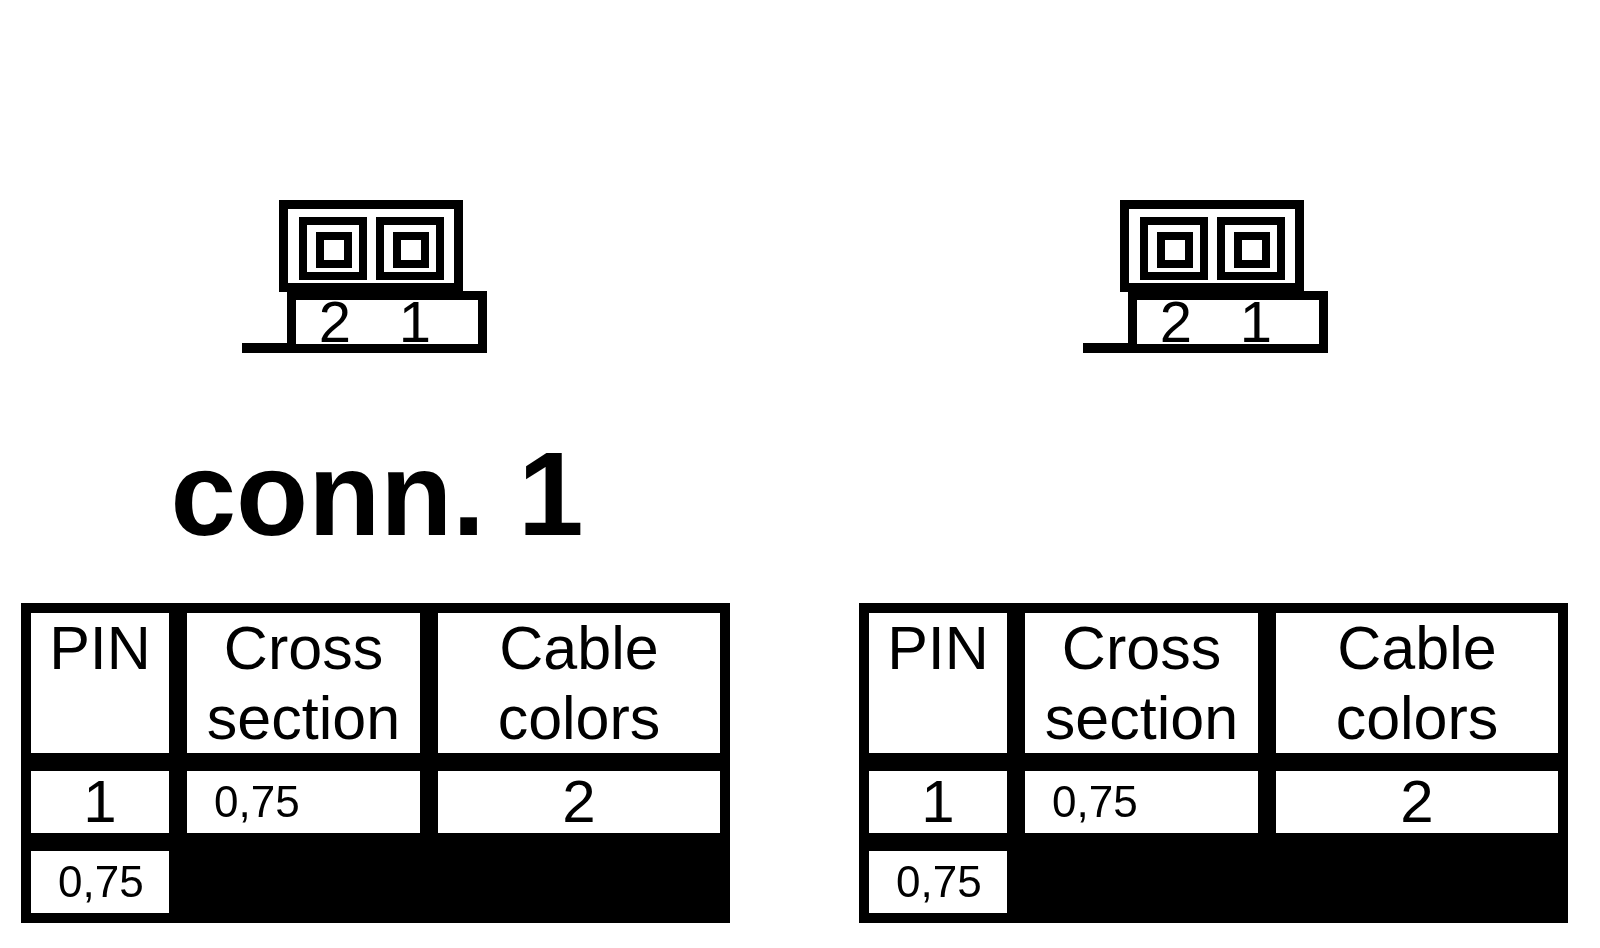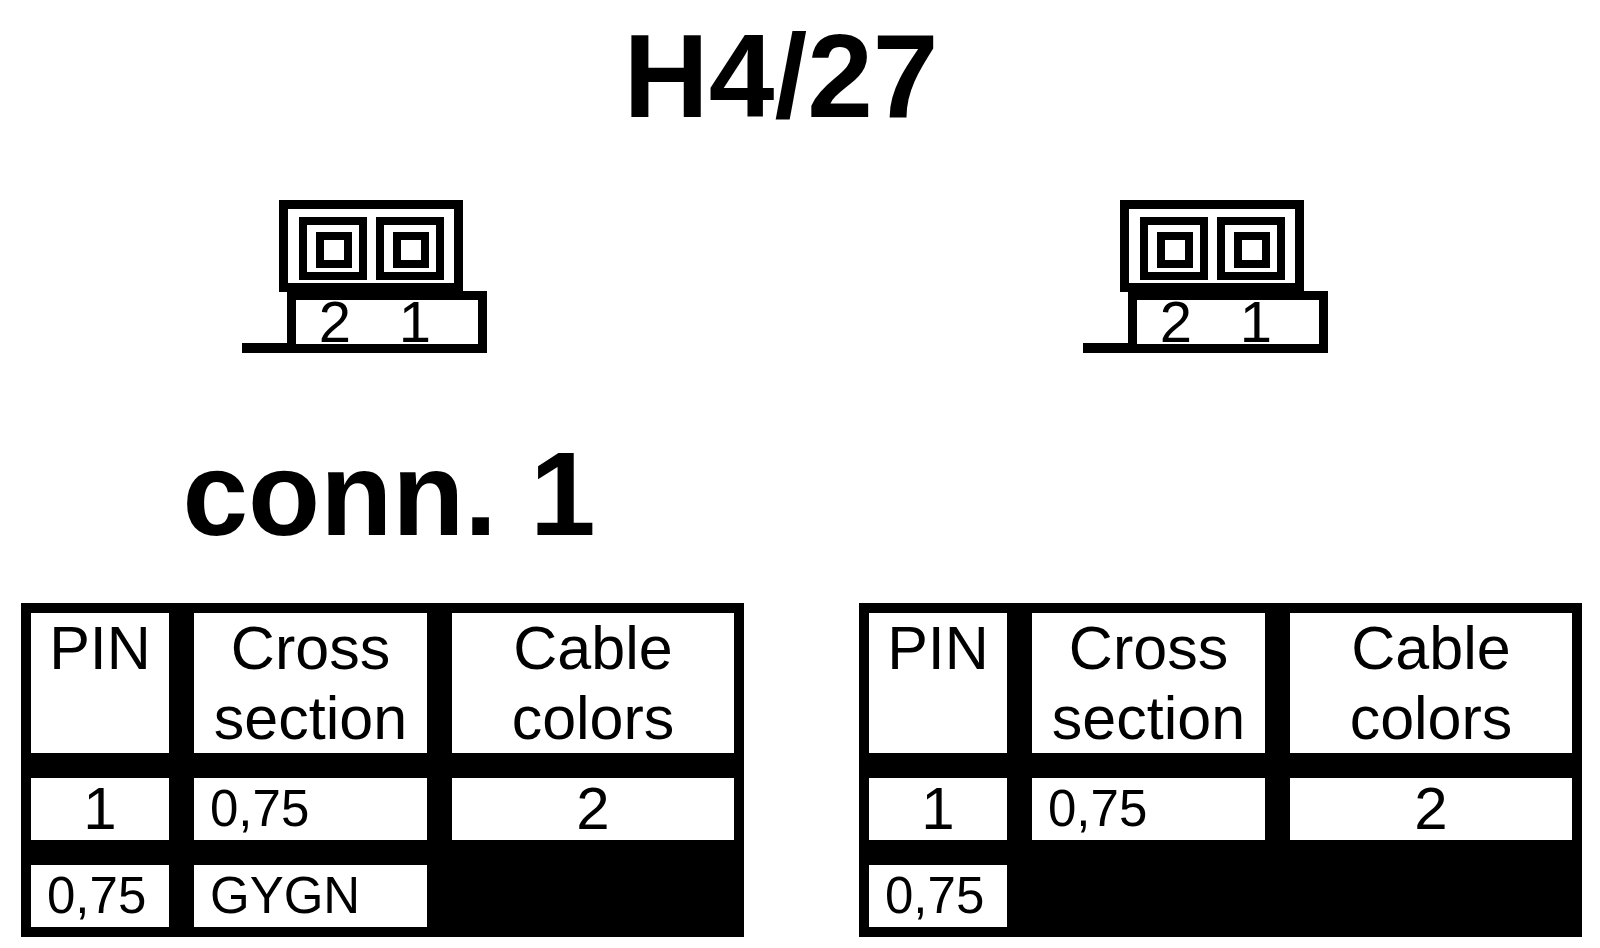--- a/index.html
+++ b/index.html
@@ -104,63 +104,62 @@
   .conn-label {
     position: absolute;
     top: 424px;
     width: 600px;
     text-align: center;
     font-size: 118px;
     font-weight: bold;
     line-height: 1.2;
     white-space: nowrap;
   }
-  .conn-label.l1 { left: 89px; }
+  .conn-label.l1 { left: 77px; }
   .conn-label.l2 { left: 922px; }
 
   
   .pin-table {
     position: absolute;
     top: 603px;
     display: grid;
     grid-template-columns: 138px 233px 282px;
     grid-template-rows: 140px 62px 62px;
-    gap: 25px;
+    gap: 18px;
     border: 10px solid #000;
     background: #000;
   }
   .pin-table.t1 { left: 21px; }
   .pin-table.t2 { left: 859px; }
   .pin-table .cell {
     background: #fff;
     overflow: hidden;
   }
   .pin-table .th {
     font-size: 61px;
     line-height: 70px;
     text-align: center;
   }
   .pin-table .td-pin {
     font-size: 60px;
     line-height: 62px;
     text-align: center;
   }
   .pin-table .td-val {
-    font-size: 51px;
+    font-size: 44px;
     line-height: 62px;
     text-align: left;
-    padding-left: 16px;
+    padding-left: 27px;
   }
 </style>
 </head>
 <body>
 
 <div class="canvas">
 
-  <div class="title">H4/27</div>
 
   <div class="connector c1">
     <div class="shell">
       <div class="cavity left">
         <div class="cavity-inner"></div>
       </div>
       <div class="cavity right">
         <div class="cavity-inner"></div>
       </div>
     </div>
@@ -192,21 +191,20 @@
   <div class="pin-table t1">
     <div class="cell th">PIN</div>
     <div class="cell th">Cross section</div>
     <div class="cell th">Cable colors</div>
 
     <div class="cell td-pin">1</div>
     <div class="cell td-val">0,75</div>
 
     <div class="cell td-pin">2</div>
     <div class="cell td-val">0,75</div>
-    <div class="cell td-val">GYGN</div>
   </div>
 
   <div class="pin-table t2">
     <div class="cell th">PIN</div>
     <div class="cell th">Cross section</div>
     <div class="cell th">Cable colors</div>
 
     <div class="cell td-pin">1</div>
     <div class="cell td-val">0,75</div>
 

